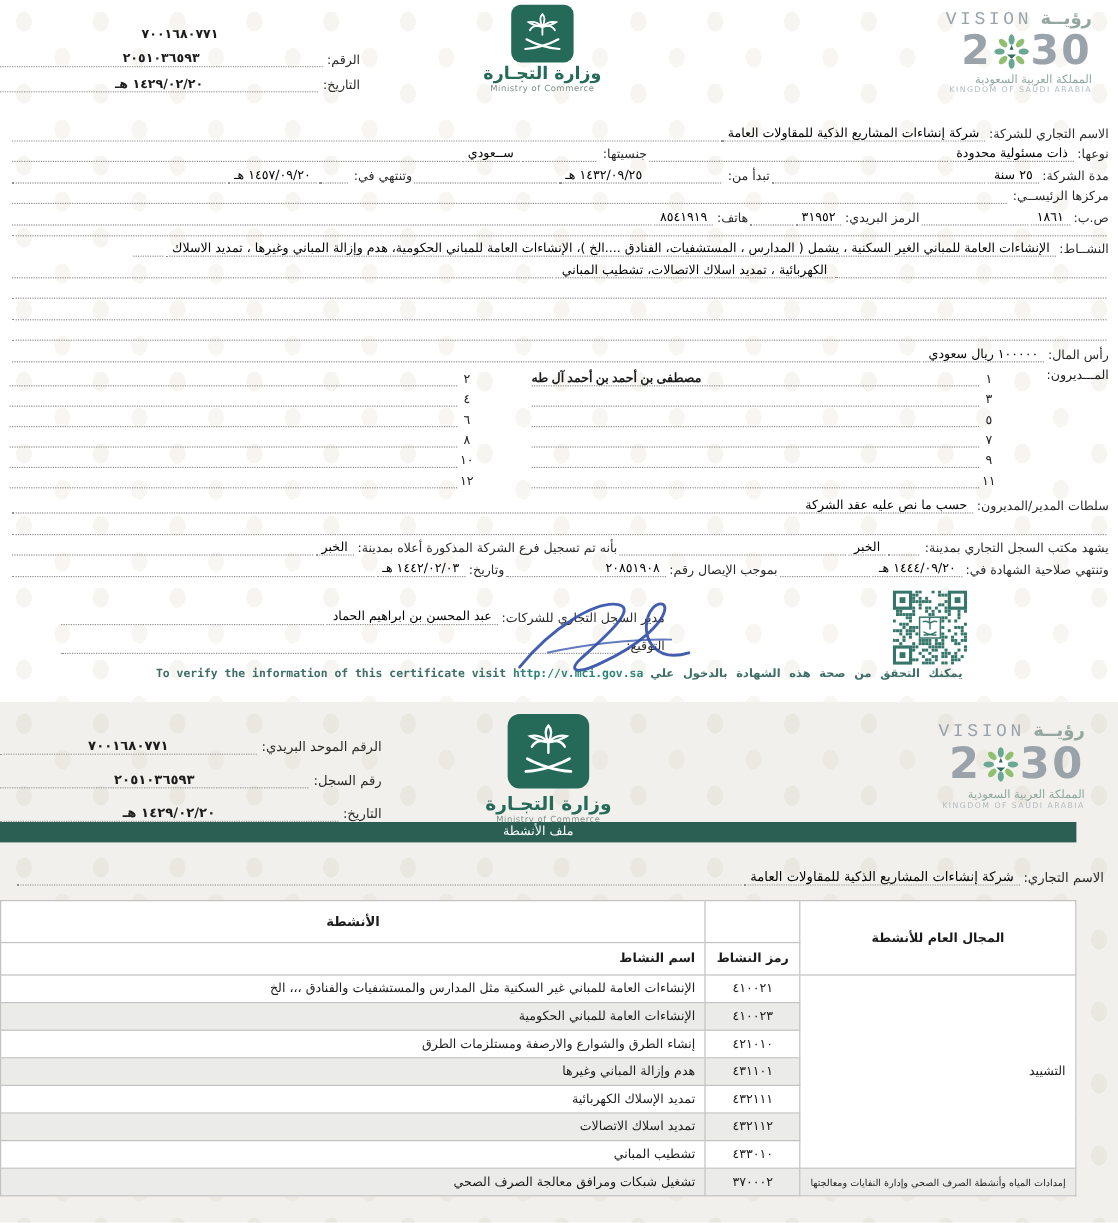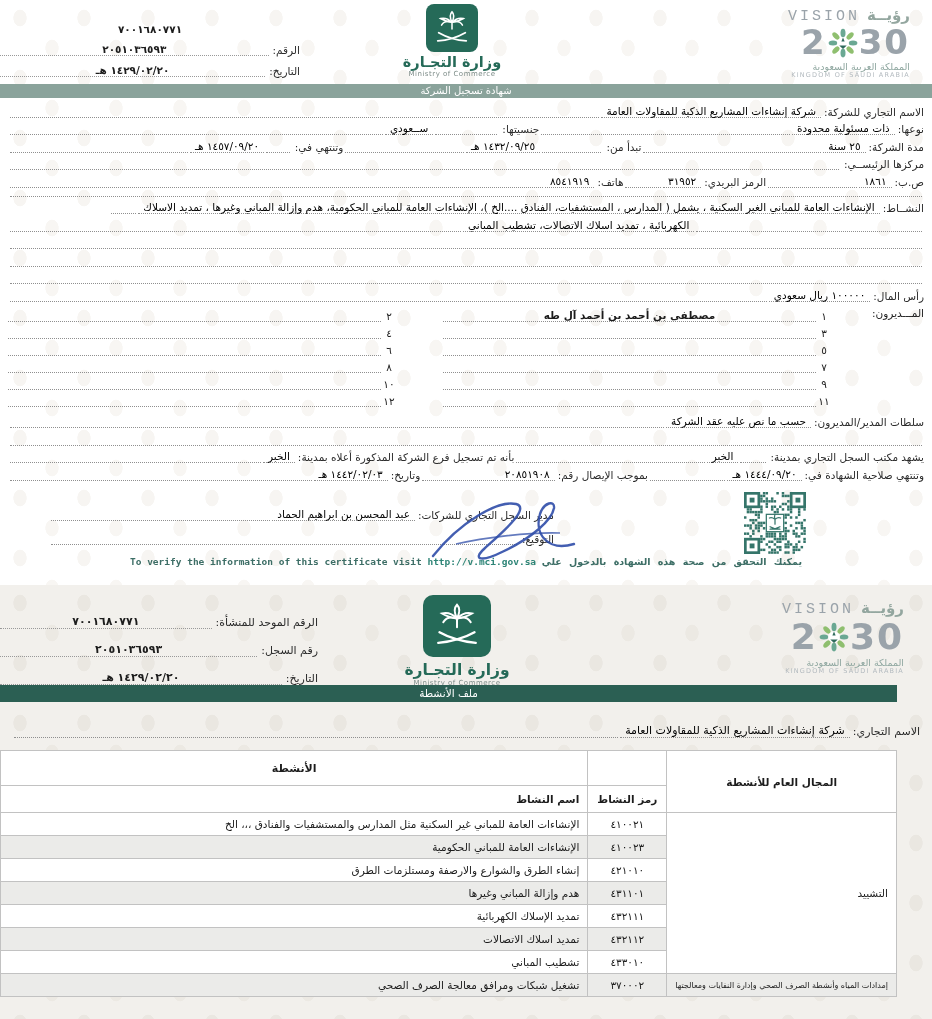--- a/index.html
+++ b/index.html
@@ -65,21 +65,21 @@
   .val{font-weight:normal;color:#000;border-bottom:1.5px dotted #8f8f8f;padding:0 5px;text-align:center;}
   .dots{flex:1;border-bottom:1.5px dotted #8f8f8f;margin:0 2px;min-width:6px;}
   .f02{flex:0.2}.f05{flex:0.5}.f1{flex:1}.f15{flex:1.5}.f2{flex:2}.f3{flex:3}
 
   
   .mgr{display:flex;direction:rtl;margin-top:3px;}
   .mgr-label{width:92px;padding-top:2px;}
   .mgr-grid{flex:1;display:grid;grid-template-columns:1fr 1fr;column-gap:46px;direction:rtl;}
   .mcell{display:flex;align-items:flex-end;height:17px;}
   .mnum{width:16px;text-align:center;color:#222;}
-  .mline{flex:1;border-bottom:1.5px dotted #8f8f8f;text-align:center;font-weight:bold;}
+  .mline{flex:1;border-bottom:1.5px dotted #8f8f8f;text-align:left;font-weight:bold;font-family:Liberation Serif, serif;}
 
   
   .regblock{width:505px;margin:16px 370px 0 0;}
   .regrow{display:flex;align-items:flex-end;height:24px;}
   .signature{position:absolute;left:398px;top:492px;width:240px;height:74px;pointer-events:none;}
   .qr{position:absolute;left:744px;top:492px;width:62px;height:62px;}
   .verify{position:absolute;top:556px;left:30px;right:30px;direction:ltr;text-align:center;
     font-family:"DejaVu Sans Mono",monospace;font-size:9.5px;font-weight:bold;color:#3d6e66;}
   .verify .url{color:#2e8577;}
   .verify .v-arabic{font-family:"DejaVu Sans",sans-serif;word-spacing:4px;}
@@ -167,21 +167,20 @@
             </g>
           <circle cx="12" cy="12" r="4.6" fill="#fff"></circle>
           <path d="M12 7.5 l1.3 3.2 H10.7 Z M9 14 h6 l-3 2.8 Z" fill="#2f6a5c"></path>
         </svg>
           <span>30</span>
       </div>
       <div class="v-kar">المملكة العربية السعودية</div>
       <div class="v-ken">KINGDOM OF SAUDI ARABIA</div>
     </div>
 
-    <div class="band band-light">شهادة تسجيل الشركة</div>
 
     <div class="cert-body">
       <div class="row">
         <span class="lbl">الاسم التجاري للشركة:</span>
         <span class="val">شركة إنشاءات المشاريع الذكية للمقاولات العامة</span>
         <span class="dots f3"></span>
       </div>
       <div class="row">
         <span class="lbl">نوعها:</span>
         <span class="val">ذات مسئولية محدودة</span>
@@ -527,21 +526,21 @@
       <span>To verify the information of this certificate visit</span>
       <span class="url">http://v.mci.gov.sa</span>
       <span class="v-arabic">يمكنك التحقق من صحة هذه الشهادة بالدخول علي</span>
     </div>
   </section>
 
   <section class="activities">
 
     <div class="numblock nb-bot">
       <div class="nrow">
-        <span class="nlabel">الرقم الموحد للمنشأة:</span>
+        <span class="nlabel">الرقم الموحد البريدي:</span>
         <span class="nline">٧٠٠١٦٨٠٧٧١</span>
       </div>
       <div class="nrow">
         <span class="nlabel">رقم السجل:</span>
         <span class="nline">٢٠٥١٠٣٦٥٩٣</span>
       </div>
       <div class="nrow">
         <span class="nlabel">التاريخ:</span>
         <span class="nline">١٤٢٩/٠٢/٢٠ هـ</span>
       </div>

